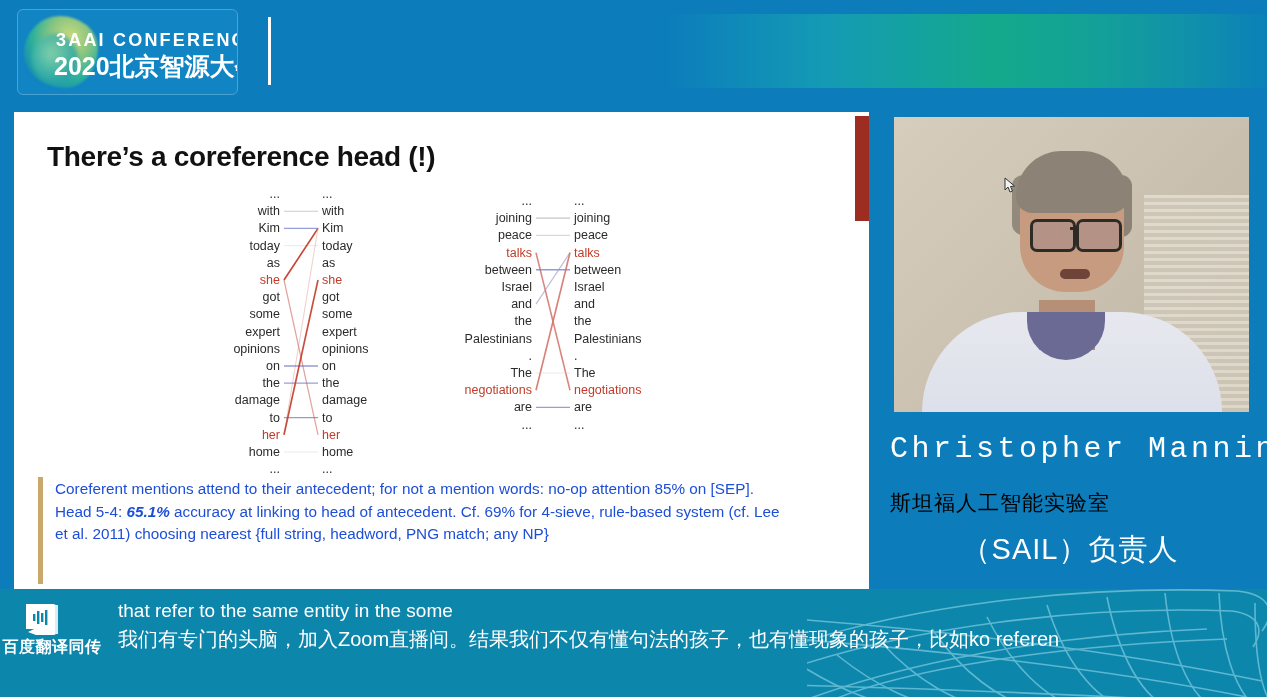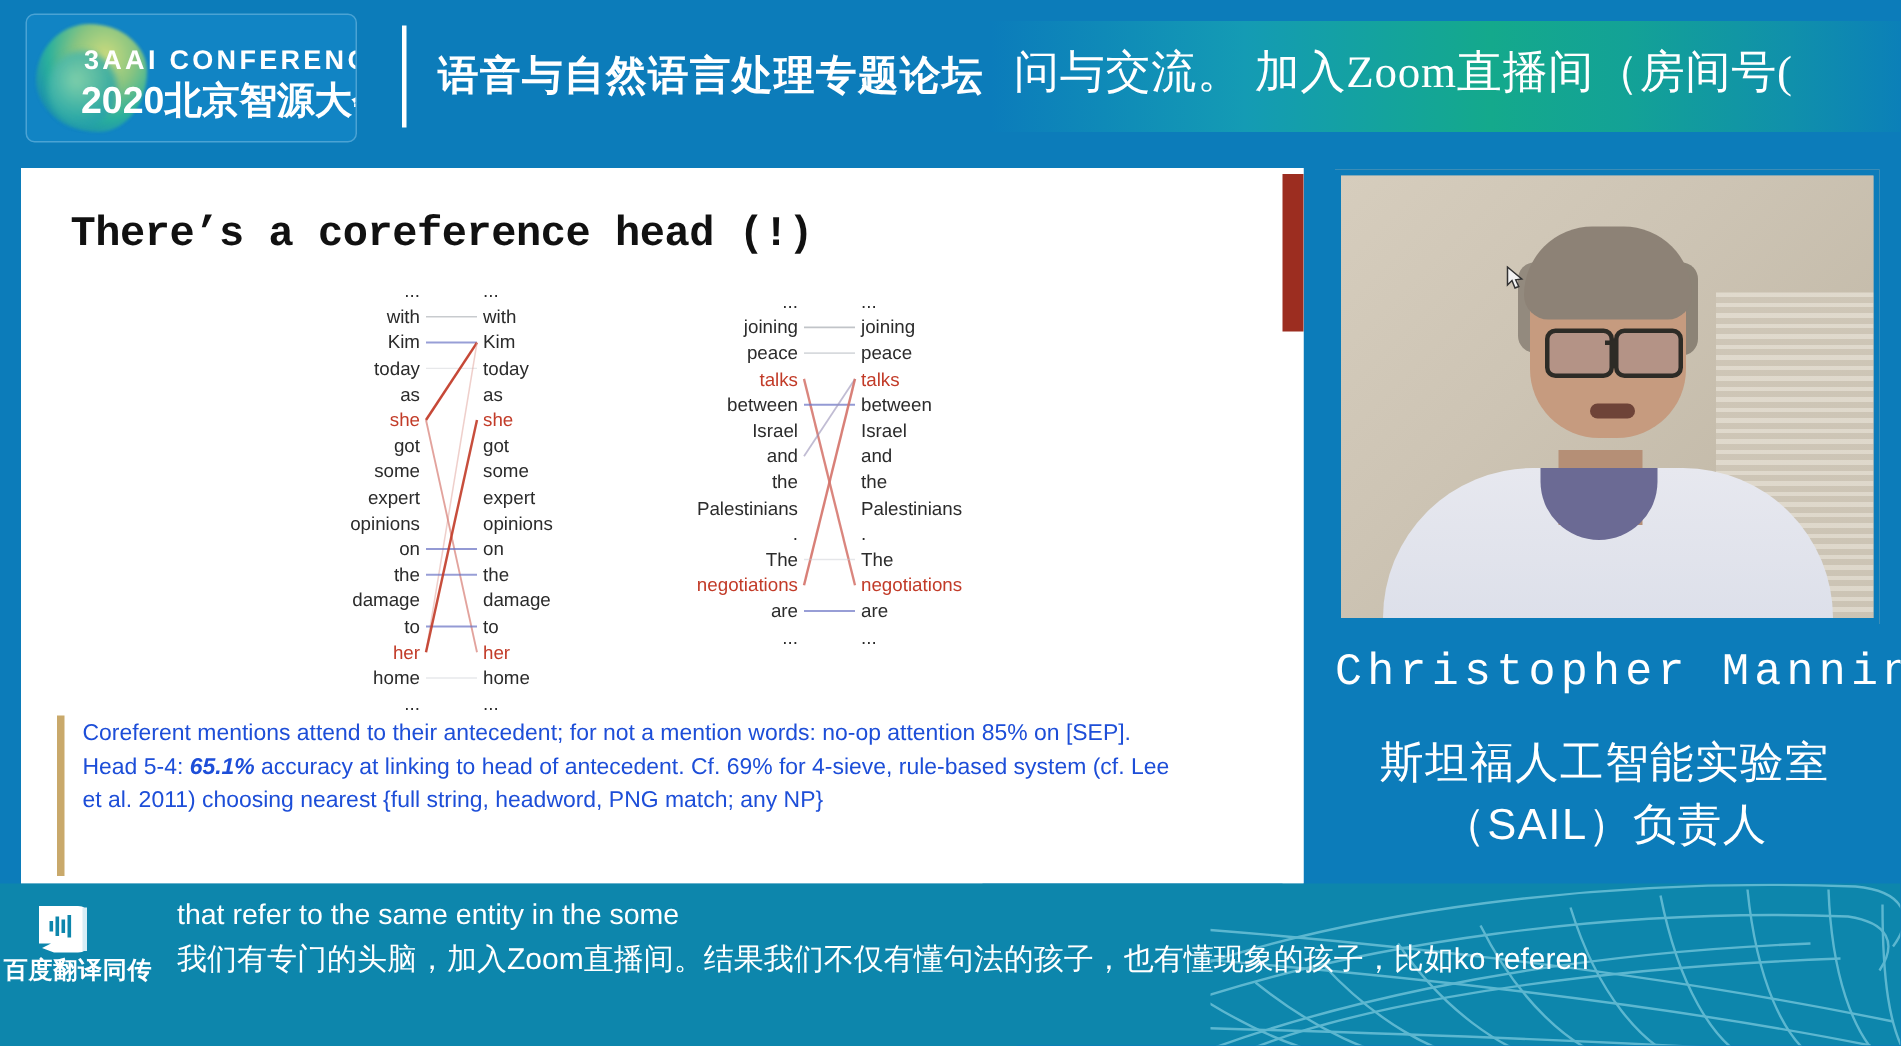--- a/index.html
+++ b/index.html
@@ -57,21 +57,21 @@
     font-family:"Liberation Serif","DejaVu Serif",serif;
   }
 
   
   #slide{
     position:absolute;left:14px;top:112px;width:855px;height:477px;
     background:#ffffff;overflow:hidden;
   }
   #slide-title{
     position:absolute;left:33px;top:29px;
-    color:#111111;font-size:28px;font-weight:bold;letter-spacing:-.3px;white-space:nowrap;font-family:Liberation Mono, monospace;
+    color:#111111;font-size:28px;font-weight:bold;letter-spacing:-.3px;white-space:nowrap;
   }
 
   
   .attn{position:absolute;}
   .attn .col{position:absolute;top:0;}
   .attn .tok{
     position:absolute;font-size:12.5px;color:#2b2b2b;white-space:nowrap;
     font-family:"Liberation Sans","DejaVu Sans",sans-serif;line-height:12px;
   }
   .attn .tok.hl{color:#c23b28;}
@@ -158,22 +158,22 @@
   }
   #vid-cursor{position:absolute;left:110px;top:60px;}
 
   
   #speaker-name{
     position:absolute;left:890px;top:432px;width:360px;text-align:center;
     color:#ffffff;font-size:30px;letter-spacing:3.5px;white-space:nowrap;
     font-family:"Liberation Mono","DejaVu Sans Mono",monospace;
   }
   #speaker-aff1{
-    position:absolute;left:890px;top:489px;width:360px;text-align:center;
-    color:#ffffff;font-size:29px;letter-spacing:1px;white-space:nowrap;
+    position:absolute;left:890px;top:489px;width:360px;
+    color:#000000;font-size:21px;letter-spacing:1px;white-space:nowrap;
   }
   #speaker-aff2{
     position:absolute;left:890px;top:530px;width:360px;text-align:center;
     color:#ffffff;font-size:29px;letter-spacing:1px;white-space:nowrap;
   }
 
   
   #footer{
     position:absolute;left:0;top:589px;width:1267px;height:108px;
     background:#0d86ac;overflow:hidden;
@@ -206,22 +206,20 @@
   <div id="header-gradient"></div>
 
   <div id="logo-box">
     <div id="logo-blob"></div>
     <div id="logo-blob2"></div>
     <div id="logo-line1">3AAI CONFERENCE</div>
     <div id="logo-line2">2020北京智源大会</div>
   </div>
 
   <div id="header-divider"></div>
-  <div id="forum-title">语音与自然语言处理专题论坛</div>
-  <div id="marquee">问与交流。 加入Zoom直播间（房间号(</div>
 </div>
 
 <div id="slide">
   <div id="slide-title">There’s a coreference head (!)</div>
 
   <div class="attn" id="attn-left" style="left:200px;top:73px;width:140px;height:285px;">
     <svg id="svg-left" width="140" height="285">
         <line x1="70" y1="26.2" x2="104" y2="26.2" stroke="#9aa0a6" stroke-width="1.08" opacity="0.54"></line>
         <line x1="70" y1="43.4" x2="104" y2="43.4" stroke="#6b74c4" stroke-width="1.31" opacity="0.69"></line>
         <line x1="70" y1="60.599999999999994" x2="104" y2="60.599999999999994" stroke="#c9ccd1" stroke-width="0.92" opacity="0.44"></line>

